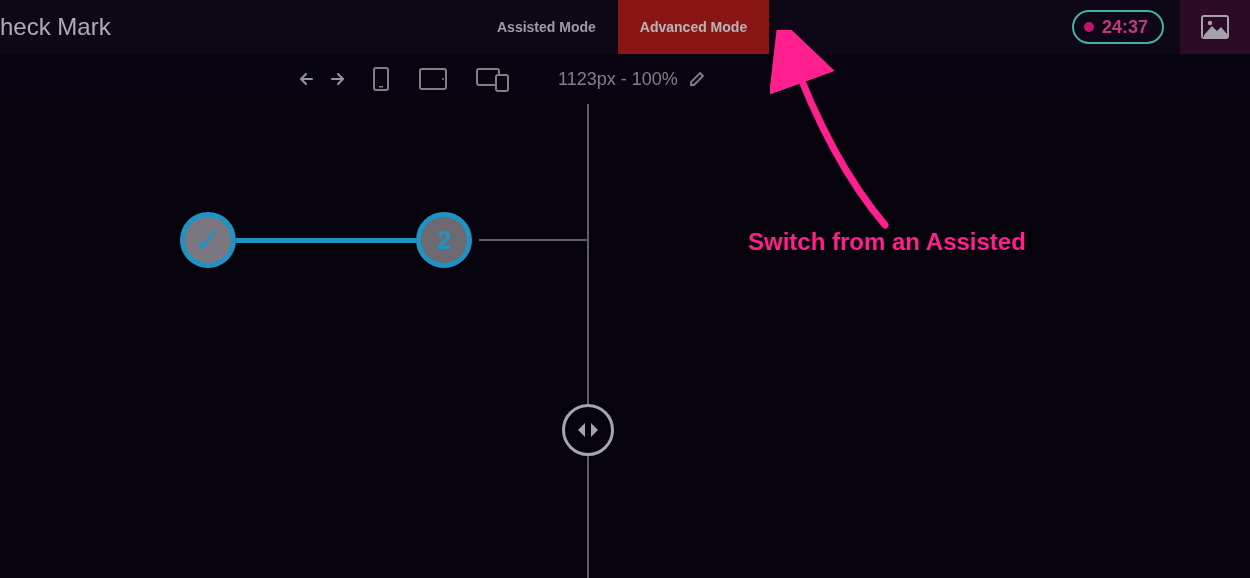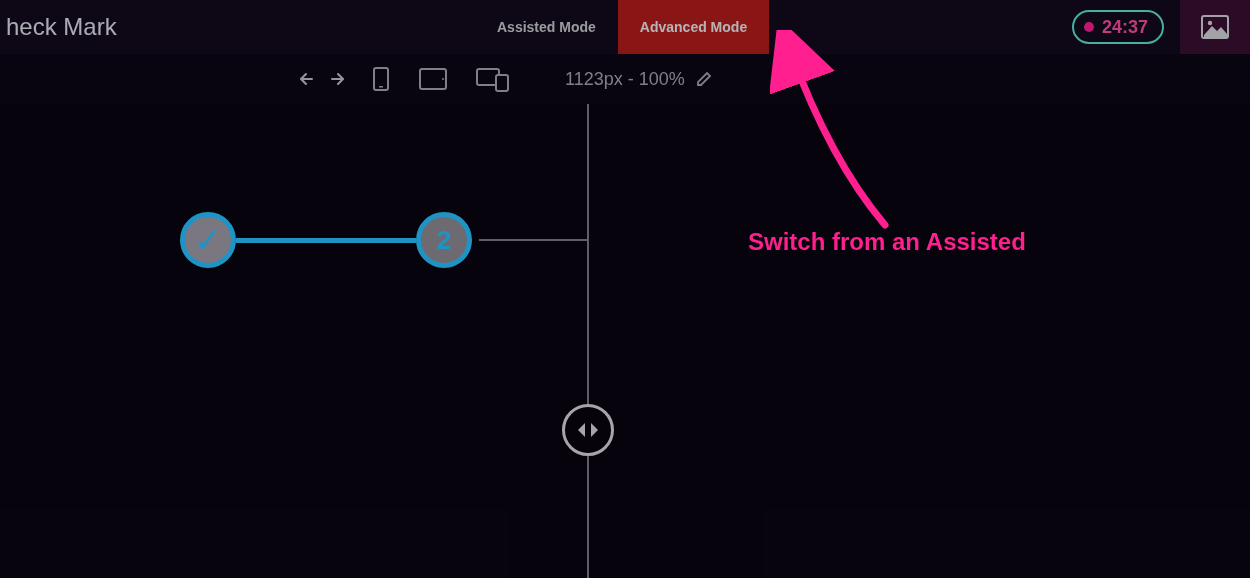--- a/index.html
+++ b/index.html
@@ -8,21 +8,20 @@
   
   .topbar {
     position: absolute; top: 0; left: 0; right: 0; height: 54px;
     background: #120a1e;
     display: flex; align-items: center;
   }
   .page-title {
     position: absolute; left: 0; top: 0; height: 54px; display:flex; align-items:center;
     color: #e4e4ee; font-size: 24px; font-weight: 400;
     padding-left: 0px;
-    margin-left: 6px;
   }
   .mode-tabs {
     position: absolute; left: 475px; top: 0; height: 54px; display: flex;
   }
   .mode-tab {
     display: flex; align-items: center; justify-content: center;
     padding: 4px 22px;
     font-size: 14px; font-weight: 700;
     color: #cfcfd6;
     cursor: pointer;
@@ -56,21 +55,21 @@
   .subbar {
     position: absolute; top: 54px; left: 0; right: 0; height: 50px;
     background: #0d0716;
     display: flex; align-items: center; justify-content: flex-start;
     gap: 28px;
     padding-left: 300px;
     color: #8a8694;
   }
   .subbar .icon-btn { display:flex; align-items:center; justify-content:center; cursor:pointer; }
   .subbar .nav-arrows { display:flex; gap:4px; font-size:22px; color:#c9c7cf; }
-  .subbar .viewport-text { font-size: 18px; color:#aca9b3; margin-left: 27px; display:flex; align-items:center; gap:10px;}
+  .subbar .viewport-text { font-size: 18px; color:#aca9b3; margin-left: 20px; display:flex; align-items:center; gap:10px;}
   
   
   .canvas {
     position: absolute; top: 104px; left: 0; right: 0; bottom: 0;
     background: #0a0512;
   }
   .vline {
     position: absolute; left: 587px; top: 0; bottom: 0; width: 2px; background: #7f7c88;
   }
   .hline-short {

